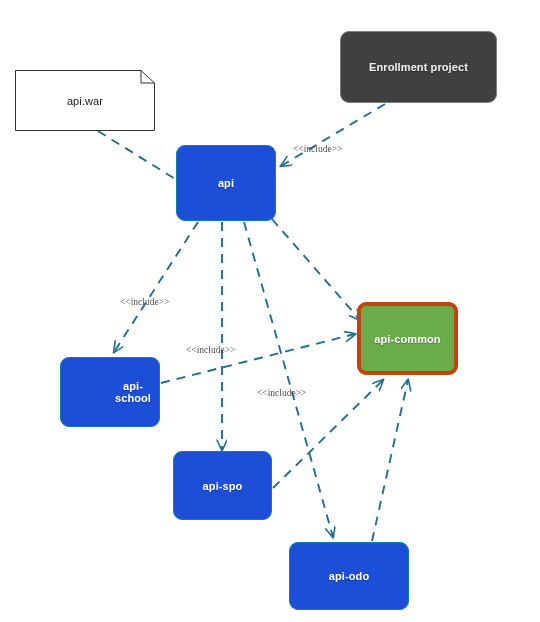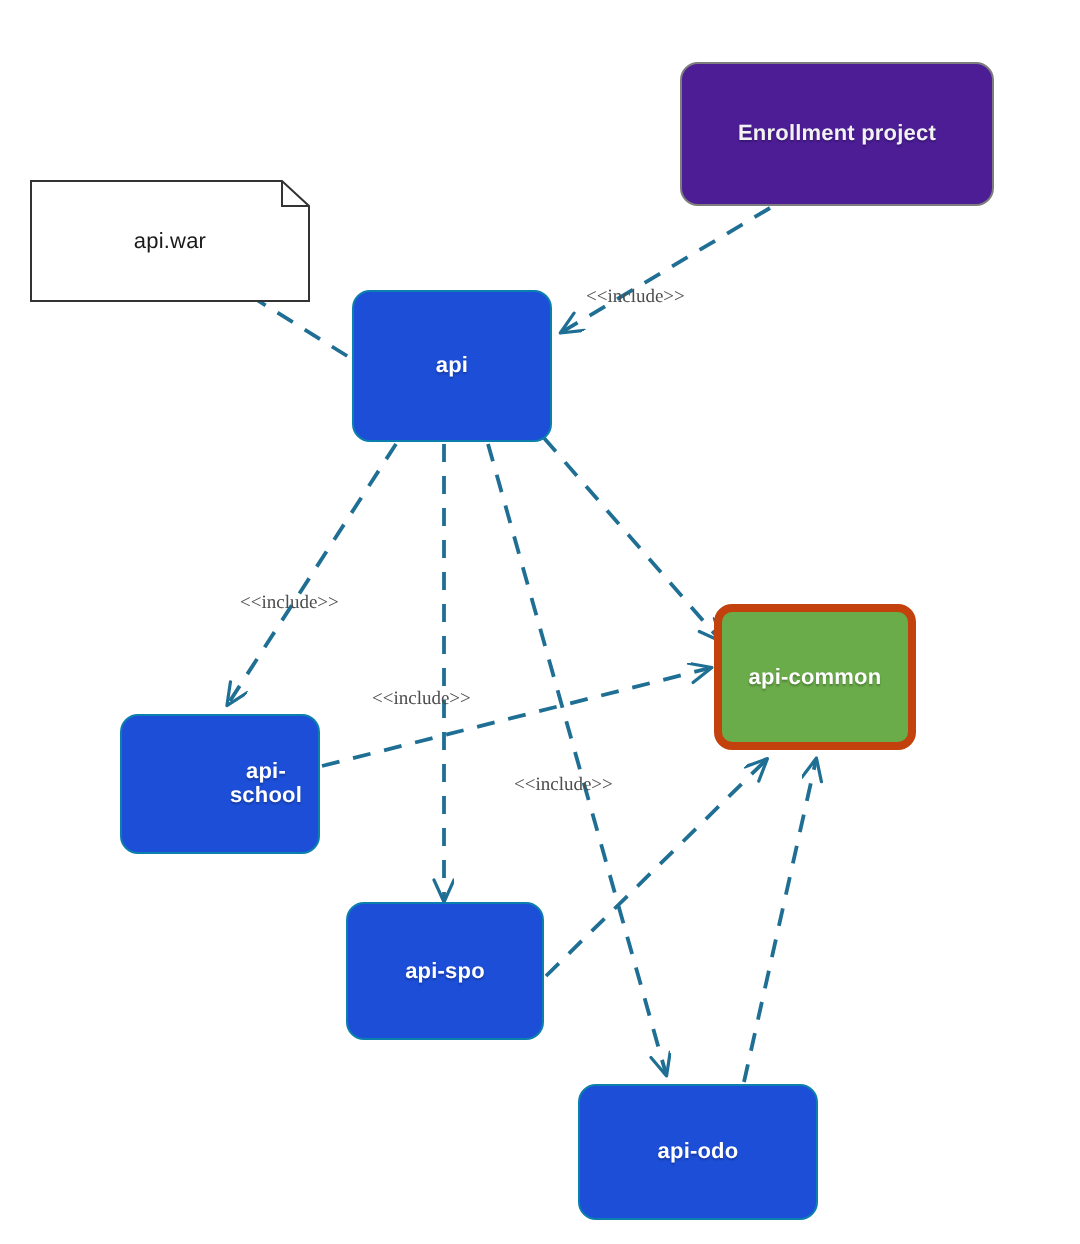--- a/index.html
+++ b/index.html
@@ -43,31 +43,30 @@
   }
   .node-blue {
     background: #1d4ed8;
     border: 1px solid #0b7fae;
   }
   .node-green {
     background: #6aab4a;
     border: 4px solid #c2410c;
   }
   .node-gray {
-    background: #4c1d95;
+    background: #404040;
     border: 1px solid #7d7d7d;
     color: #f2f2f2;
   }
   .node-note {
     background: #ffffff;
     color: #1a1a1a;
     font-weight: normal;
     font-size: 11px;
     text-shadow: none;
-    margin-top: 20px;
   }
   .note-shape {
     position: absolute;
     left: 0;
     top: 0;
     width: 100%;
     height: 100%;
   }
   .note-label {
     position: relative;

